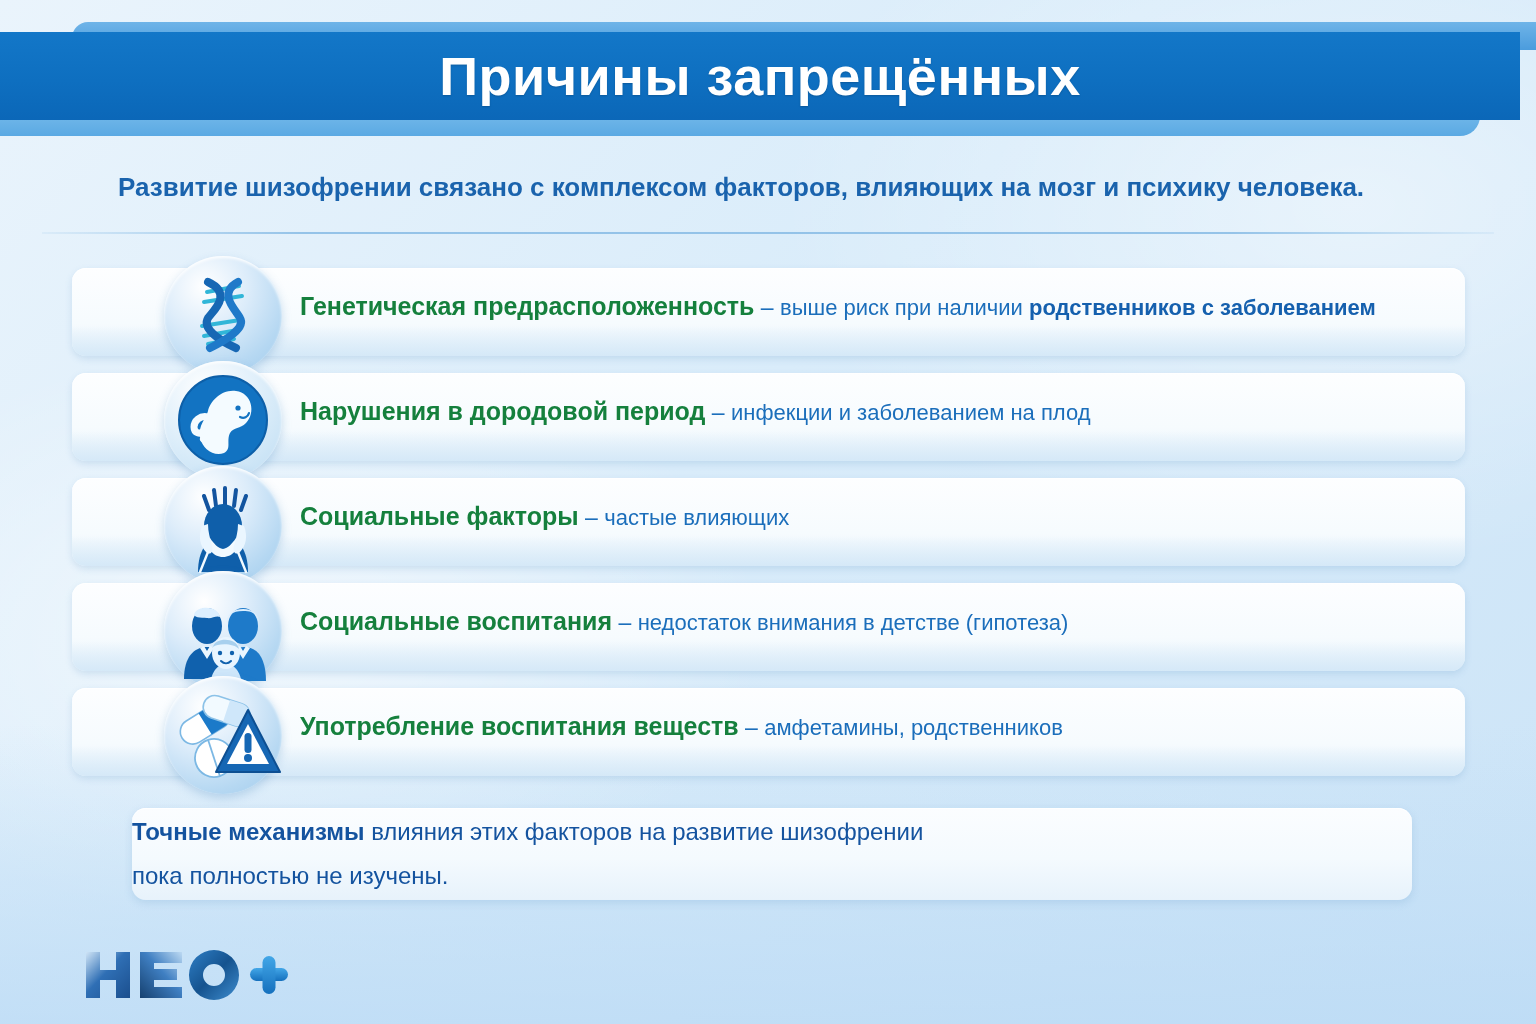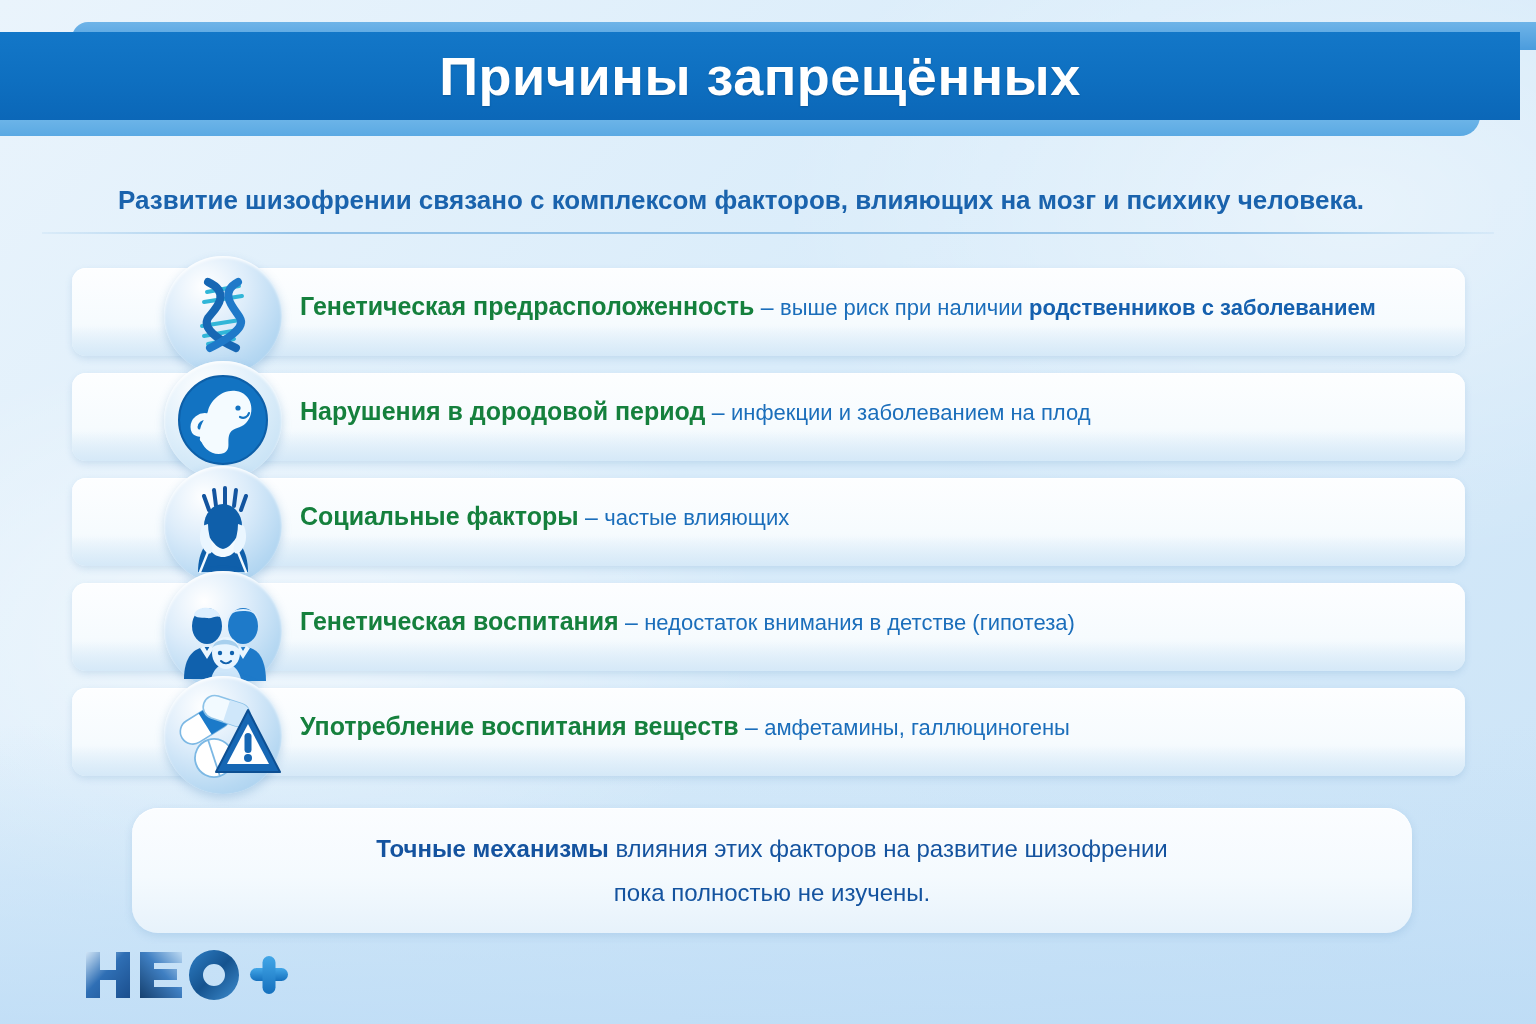--- a/index.html
+++ b/index.html
@@ -51,21 +51,20 @@
     white-space: nowrap;
   }
 
   
   .subtitle {
     position: absolute; left: 118px; top: 172px; width: 1300px;
     color: #1a63ad;
     font-size: 26px;
     font-weight: 600;
     white-space: nowrap;
-    margin-top: 13px;
   }
   .divider {
     position: absolute; left: 42px; top: 232px; width: 1452px; height: 2px;
     background: linear-gradient(to right, rgba(150,196,232,0.15), rgba(140,190,230,0.9) 18%, rgba(140,190,230,0.9) 82%, rgba(150,196,232,0.15));
   }
 
   
   .rows { position: absolute; left: 0; top: 264px; width: 1536px; }
   .row { position: relative; height: 105px; }
   .card {
@@ -113,26 +112,26 @@
   }
   .t-strong {
     color: #1560ae;
     font-size: 22px;
     font-weight: bold;
   }
   .t-dash { color: #1b6ebb; font-size: 23px; font-weight: 400; }
 
   
   .note {
-    position: absolute; left: 132px; top: 808px; width: 1280px; height: 125px;
+    position: absolute; left: 132px; top: 808px; width: 1280px; height: 92px;
     background: linear-gradient(to bottom, #fbfdff 0%, #f4fafe 55%, #e7f2fb 100%);
-    border-radius: 26px;
+    border-radius: 14px;
     box-shadow: 0 3px 8px rgba(88,146,196,0.20), inset 0 1px 0 rgba(255,255,255,0.95);
     display: flex; flex-direction: column;
-    align-items: center; justify-content: center;
+    justify-content: center;
     gap: 16px;
   }
   .note-line { color: #14539f; font-size: 24px; font-weight: 400; white-space: nowrap; }
   .note-strong { color: #14539f; font-weight: bold; }
 
   
   .logo { position: absolute; left: 82px; top: 946px; height: 58px; }
 </style>
 </head>
 <body>
@@ -242,21 +241,21 @@
         <path d="M72 77 L79 88 L86 77 L82 75 L79 80 L76 75 Z" fill="#eaf6ff"></path>
         <path d="M46 118 C46 102, 53 93, 62 93 C71 93, 78 102, 78 118 Z" fill="#cfe7fa"></path>
         <ellipse cx="62" cy="82" rx="14" ry="16" fill="#e8f5ff"></ellipse>
         <path d="M49 76 C51 66, 73 66, 75 78 C70 72, 54 72, 49 76 Z" fill="#a8d0ee"></path>
         <circle cx="56" cy="82" r="2.2" fill="#1061ad"></circle>
         <circle cx="68" cy="82" r="2.2" fill="#1061ad"></circle>
         <path d="M57 90 C60 93, 64 93, 67 90" fill="none" stroke="#1061ad" stroke-width="2" stroke-linecap="round"></path>
       </svg>
     </div>
     <div class="row-text">
-      <span class="t-title">Генетическая воспитания</span><span class="t-dash"> – </span><span class="t-desc">недостаток внимания в детстве (гипотеза)</span>
+      <span class="t-title">Социальные воспитания</span><span class="t-dash"> – </span><span class="t-desc">недостаток внимания в детстве (гипотеза)</span>
     </div>
   </div>
 
   <div class="row">
     <div class="card"></div>
     <div class="card-shade"></div>
     <div class="icon-wrap">
       <div class="icon-disc"></div>
       <svg class="icon-svg" viewBox="0 0 118 118">
         <g transform="rotate(-32 40 48)">
@@ -271,21 +270,21 @@
           <circle cx="50" cy="82" r="19" fill="#ffffff" stroke="#7cb8e4" stroke-width="1.8"></circle>
           <line x1="50" y1="63" x2="50" y2="101" stroke="#7cb8e4" stroke-width="1.8"></line>
         </g>
         <path d="M84 34 L116 96 L52 96 Z" fill="#1667b4" stroke="#0d4f92" stroke-width="2" stroke-linejoin="round"></path>
         <path d="M84 48 L105 88 L63 88 Z" fill="#ffffff"></path>
         <rect x="80.5" y="57" width="7" height="20" rx="3.5" fill="#1667b4"></rect>
         <circle cx="84" cy="82" r="4" fill="#1667b4"></circle>
       </svg>
     </div>
     <div class="row-text">
-      <span class="t-title">Употребление воспитания веществ</span><span class="t-dash"> – </span><span class="t-desc">амфетамины, галлюциногены</span>
+      <span class="t-title">Употребление воспитания веществ</span><span class="t-dash"> – </span><span class="t-desc">амфетамины, родственников</span>
     </div>
   </div>
 
 </div>
 
 <div class="note">
   <div class="note-line">
     <span class="note-strong">Точные механизмы</span><span> влияния этих факторов на развитие шизофрении</span>
   </div>
   <div class="note-line">пока полностью не изучены.</div>

